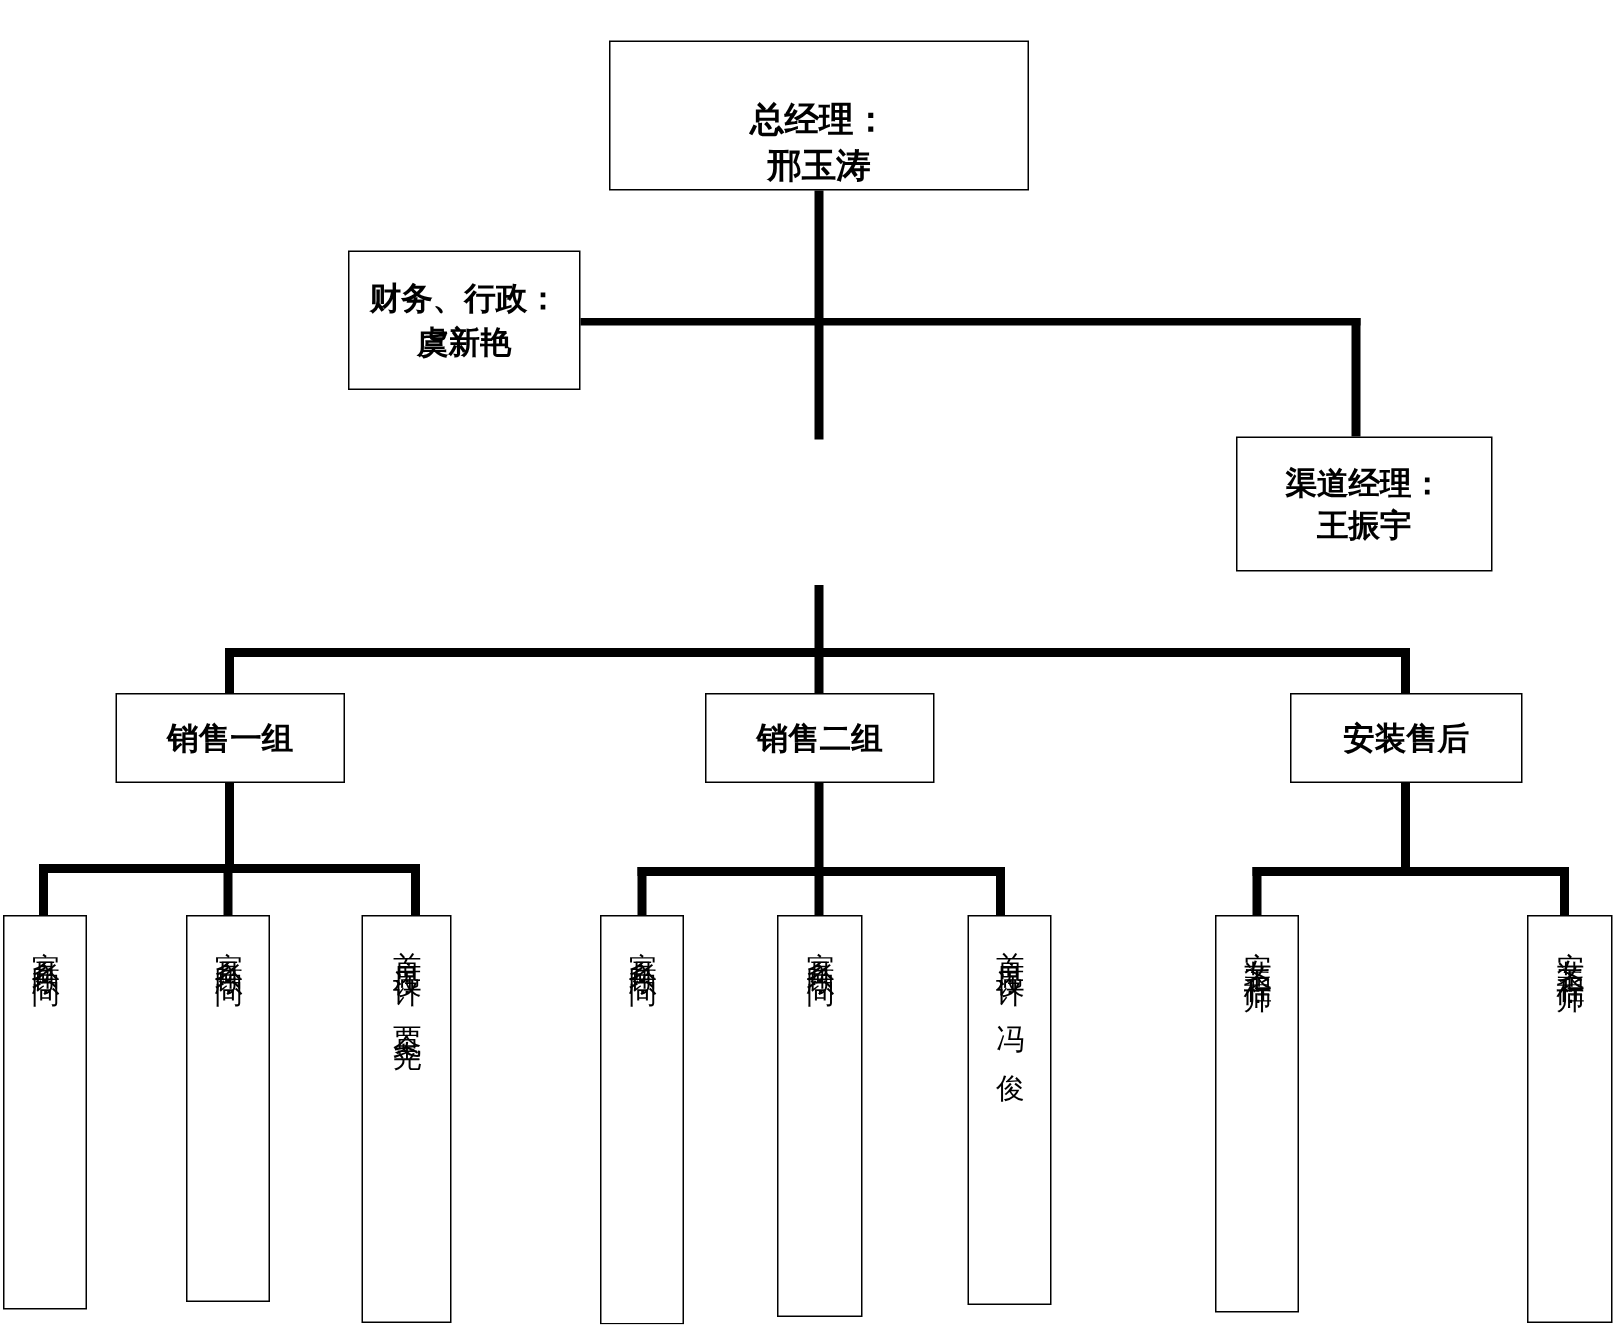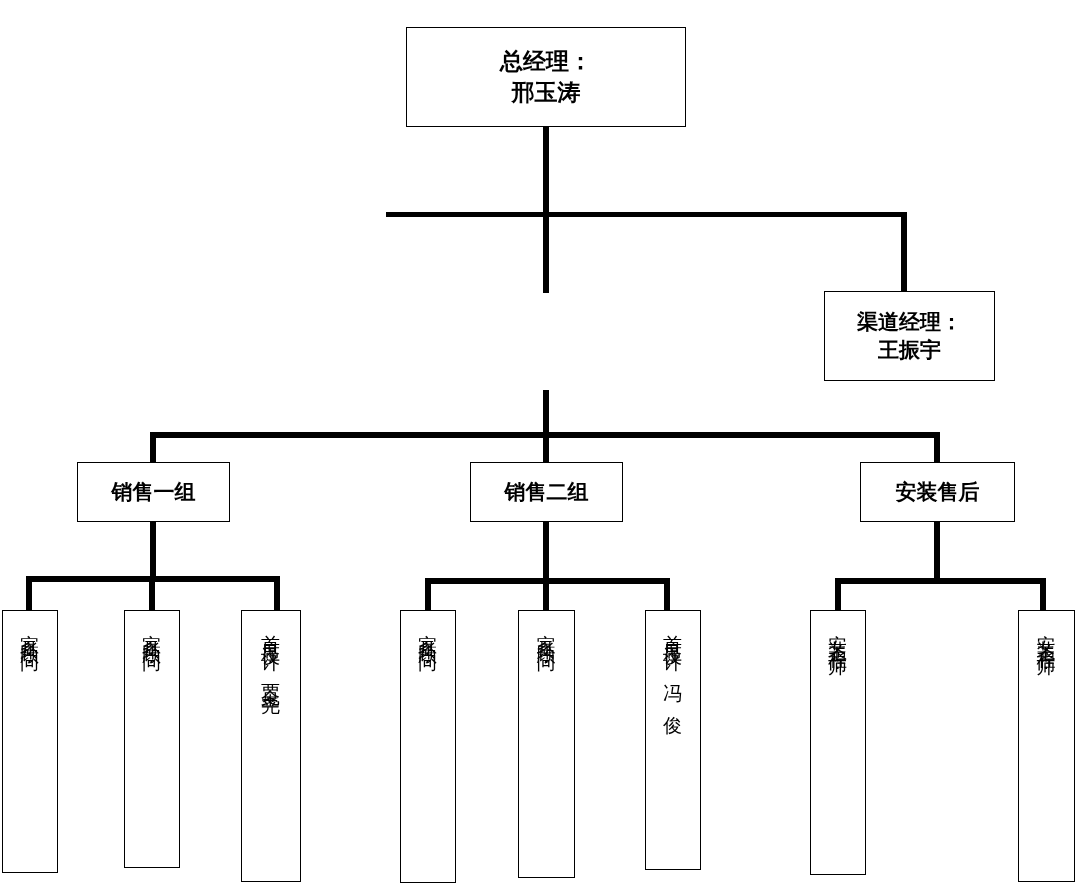--- a/index.html
+++ b/index.html
@@ -104,27 +104,33 @@
   <div class="ln" style="left:425px; top:578px; width:245px; height:6px;"></div>
   <div class="ln" style="left:425px; top:578px; width:6px; height:34px;"></div>
   <div class="ln" style="left:543px; top:578px; width:6px; height:34px;"></div>
   <div class="ln" style="left:664px; top:578px; width:6px; height:34px;"></div>
 
   <div class="ln" style="left:934px; top:521px; width:6px; height:60px;"></div>
   <div class="ln" style="left:835px; top:578px; width:211px; height:6px;"></div>
   <div class="ln" style="left:835px; top:578px; width:6px; height:34px;"></div>
   <div class="ln" style="left:1040px; top:578px; width:6px; height:34px;"></div>
 
-  <div class="box bold-txt lvl-1" style="left:406px; top:27px; width:280px; height:100px;">
+  <div class="box bold-txt lvl-1" style="left:406px; top:27px; width:280px; height:100px;align-items:flex-end;">
     <div class="box-lines">
       <span>总经理：</span>
       <span>邢玉涛</span>
     </div>
   </div>
 
+  <div class="box bold-txt lvl-2" style="left:232px; top:167px; width:155px; height:93px;">
+    <div class="box-lines">
+      <span>财务、行政：</span>
+      <span>虞新艳</span>
+    </div>
+  </div>
 
 
   <div class="box bold-txt lvl-3" style="left:824px; top:291px; width:171px; height:90px;">
     <div class="box-lines">
       <span>渠道经理：</span>
       <span>王振宇</span>
     </div>
   </div>
 
   <div class="box group-box" style="left:77px; top:462px; width:153px; height:60px;">

